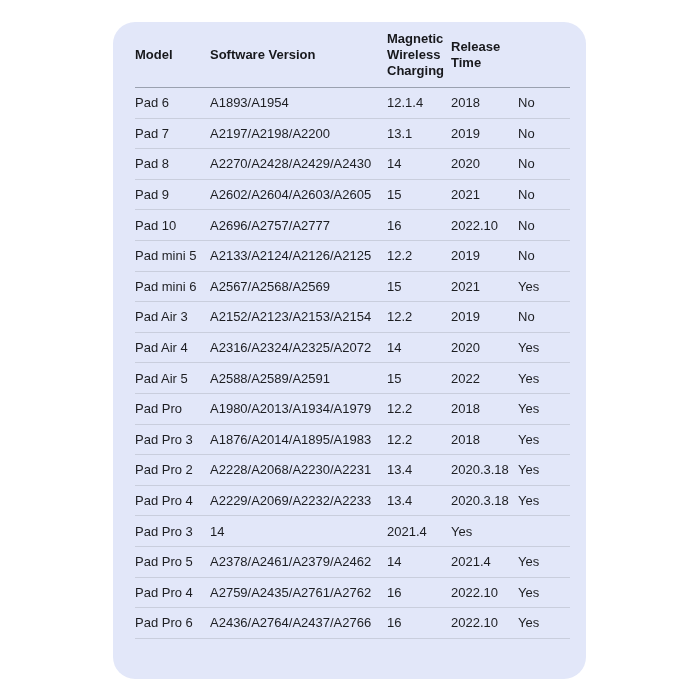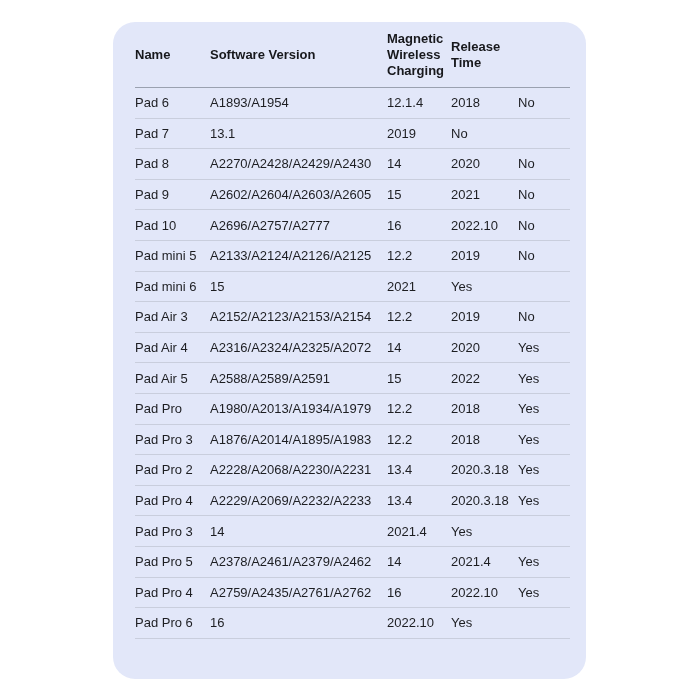--- a/index.html
+++ b/index.html
@@ -55,36 +55,37 @@
     color: var(--text);
     white-space: nowrap;
     overflow: visible;
   }
 </style>
 </head>
 <body>
 
 <div class="card">
   <div class="thead">
-    <div class="th">Name</div>
+    <div class="th">Model</div>
     <div class="th">Software Version</div>
     <div class="th">Magnetic Wireless Charging</div>
     <div class="th">Release Time</div>
   </div>
   <div id="table-body">
   <div class="tr">
     <div class="td">Pad 6</div>
     <div class="td">A1893/A1954</div>
     <div class="td">12.1.4</div>
     <div class="td">2018</div>
     <div class="td">No</div>
   </div>
 
   <div class="tr">
     <div class="td">Pad 7</div>
+    <div class="td">A2197/A2198/A2200</div>
     <div class="td">13.1</div>
     <div class="td">2019</div>
     <div class="td">No</div>
   </div>
 
   <div class="tr">
     <div class="td">Pad 8</div>
     <div class="td">A2270/A2428/A2429/A2430</div>
     <div class="td">14</div>
     <div class="td">2020</div>
@@ -110,20 +111,21 @@
   <div class="tr">
     <div class="td">Pad mini 5</div>
     <div class="td">A2133/A2124/A2126/A2125</div>
     <div class="td">12.2</div>
     <div class="td">2019</div>
     <div class="td">No</div>
   </div>
 
   <div class="tr">
     <div class="td">Pad mini 6</div>
+    <div class="td">A2567/A2568/A2569</div>
     <div class="td">15</div>
     <div class="td">2021</div>
     <div class="td">Yes</div>
   </div>
 
   <div class="tr">
     <div class="td">Pad Air 3</div>
     <div class="td">A2152/A2123/A2153/A2154</div>
     <div class="td">12.2</div>
     <div class="td">2019</div>
@@ -196,18 +198,19 @@
   <div class="tr">
     <div class="td">Pad Pro 4</div>
     <div class="td">A2759/A2435/A2761/A2762</div>
     <div class="td">16</div>
     <div class="td">2022.10</div>
     <div class="td">Yes</div>
   </div>
 
   <div class="tr">
     <div class="td">Pad Pro 6</div>
+    <div class="td">A2436/A2764/A2437/A2766</div>
     <div class="td">16</div>
     <div class="td">2022.10</div>
     <div class="td">Yes</div>
   </div>
 </div>
 </div>
 
 </body></html>

